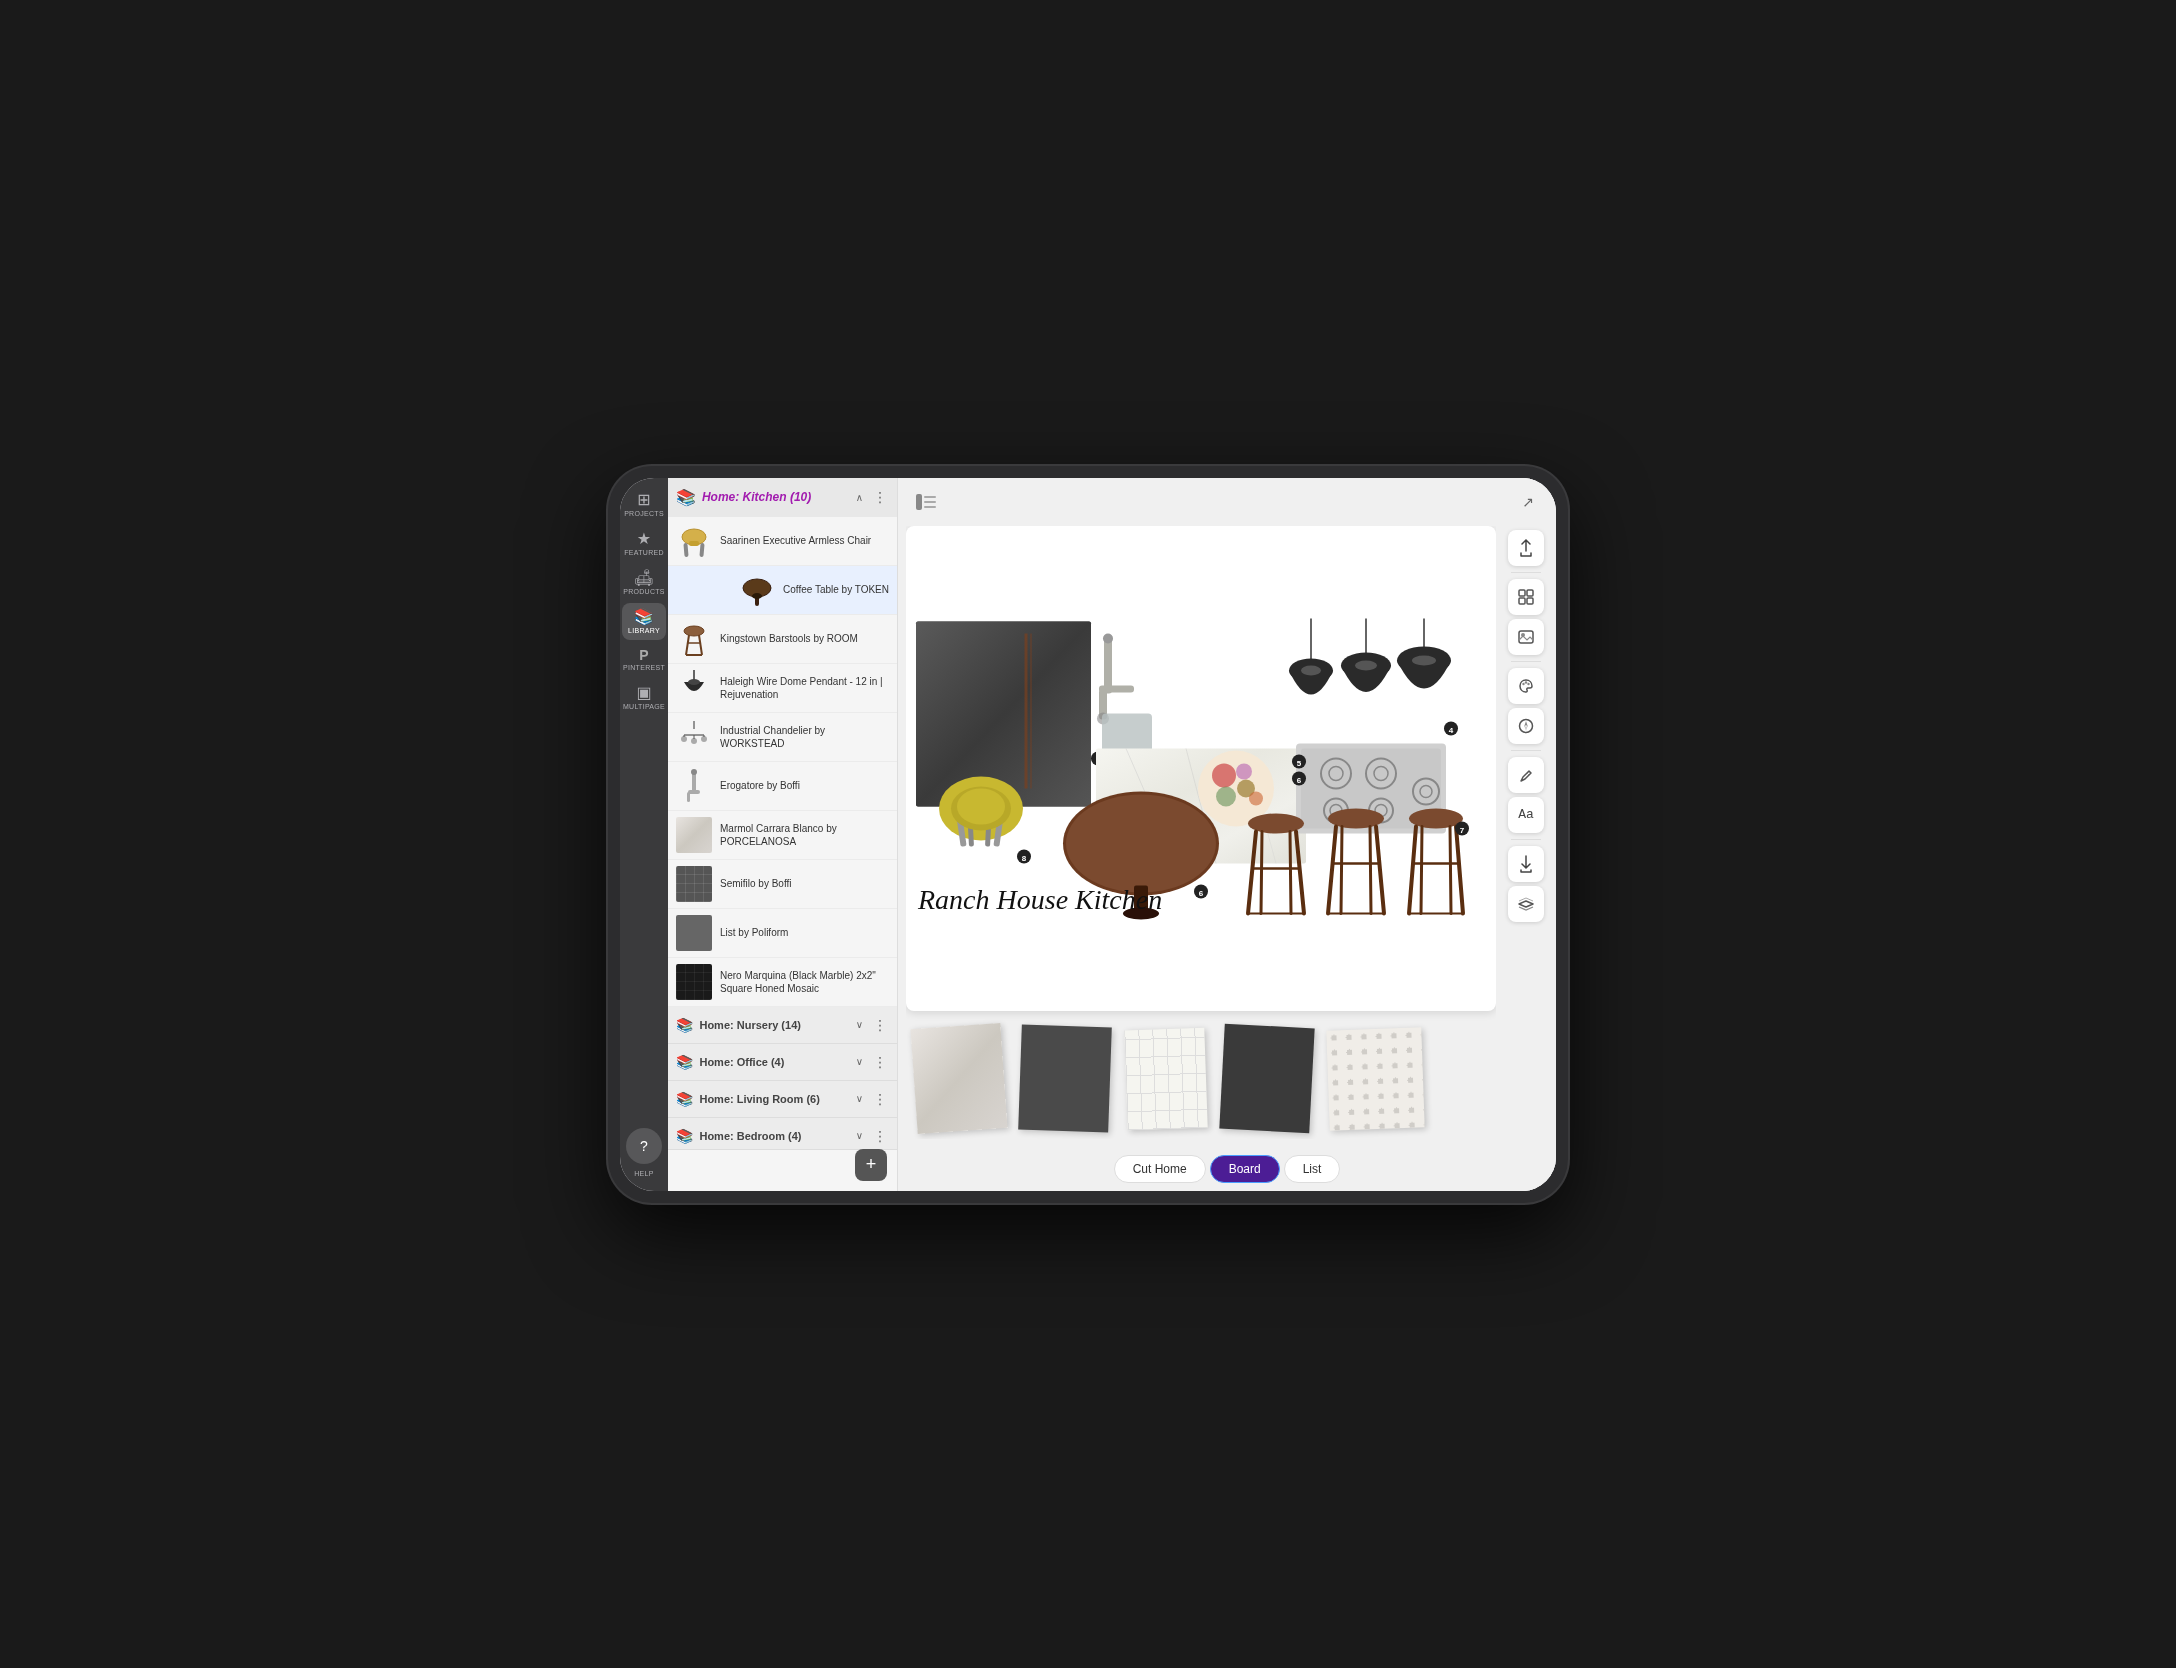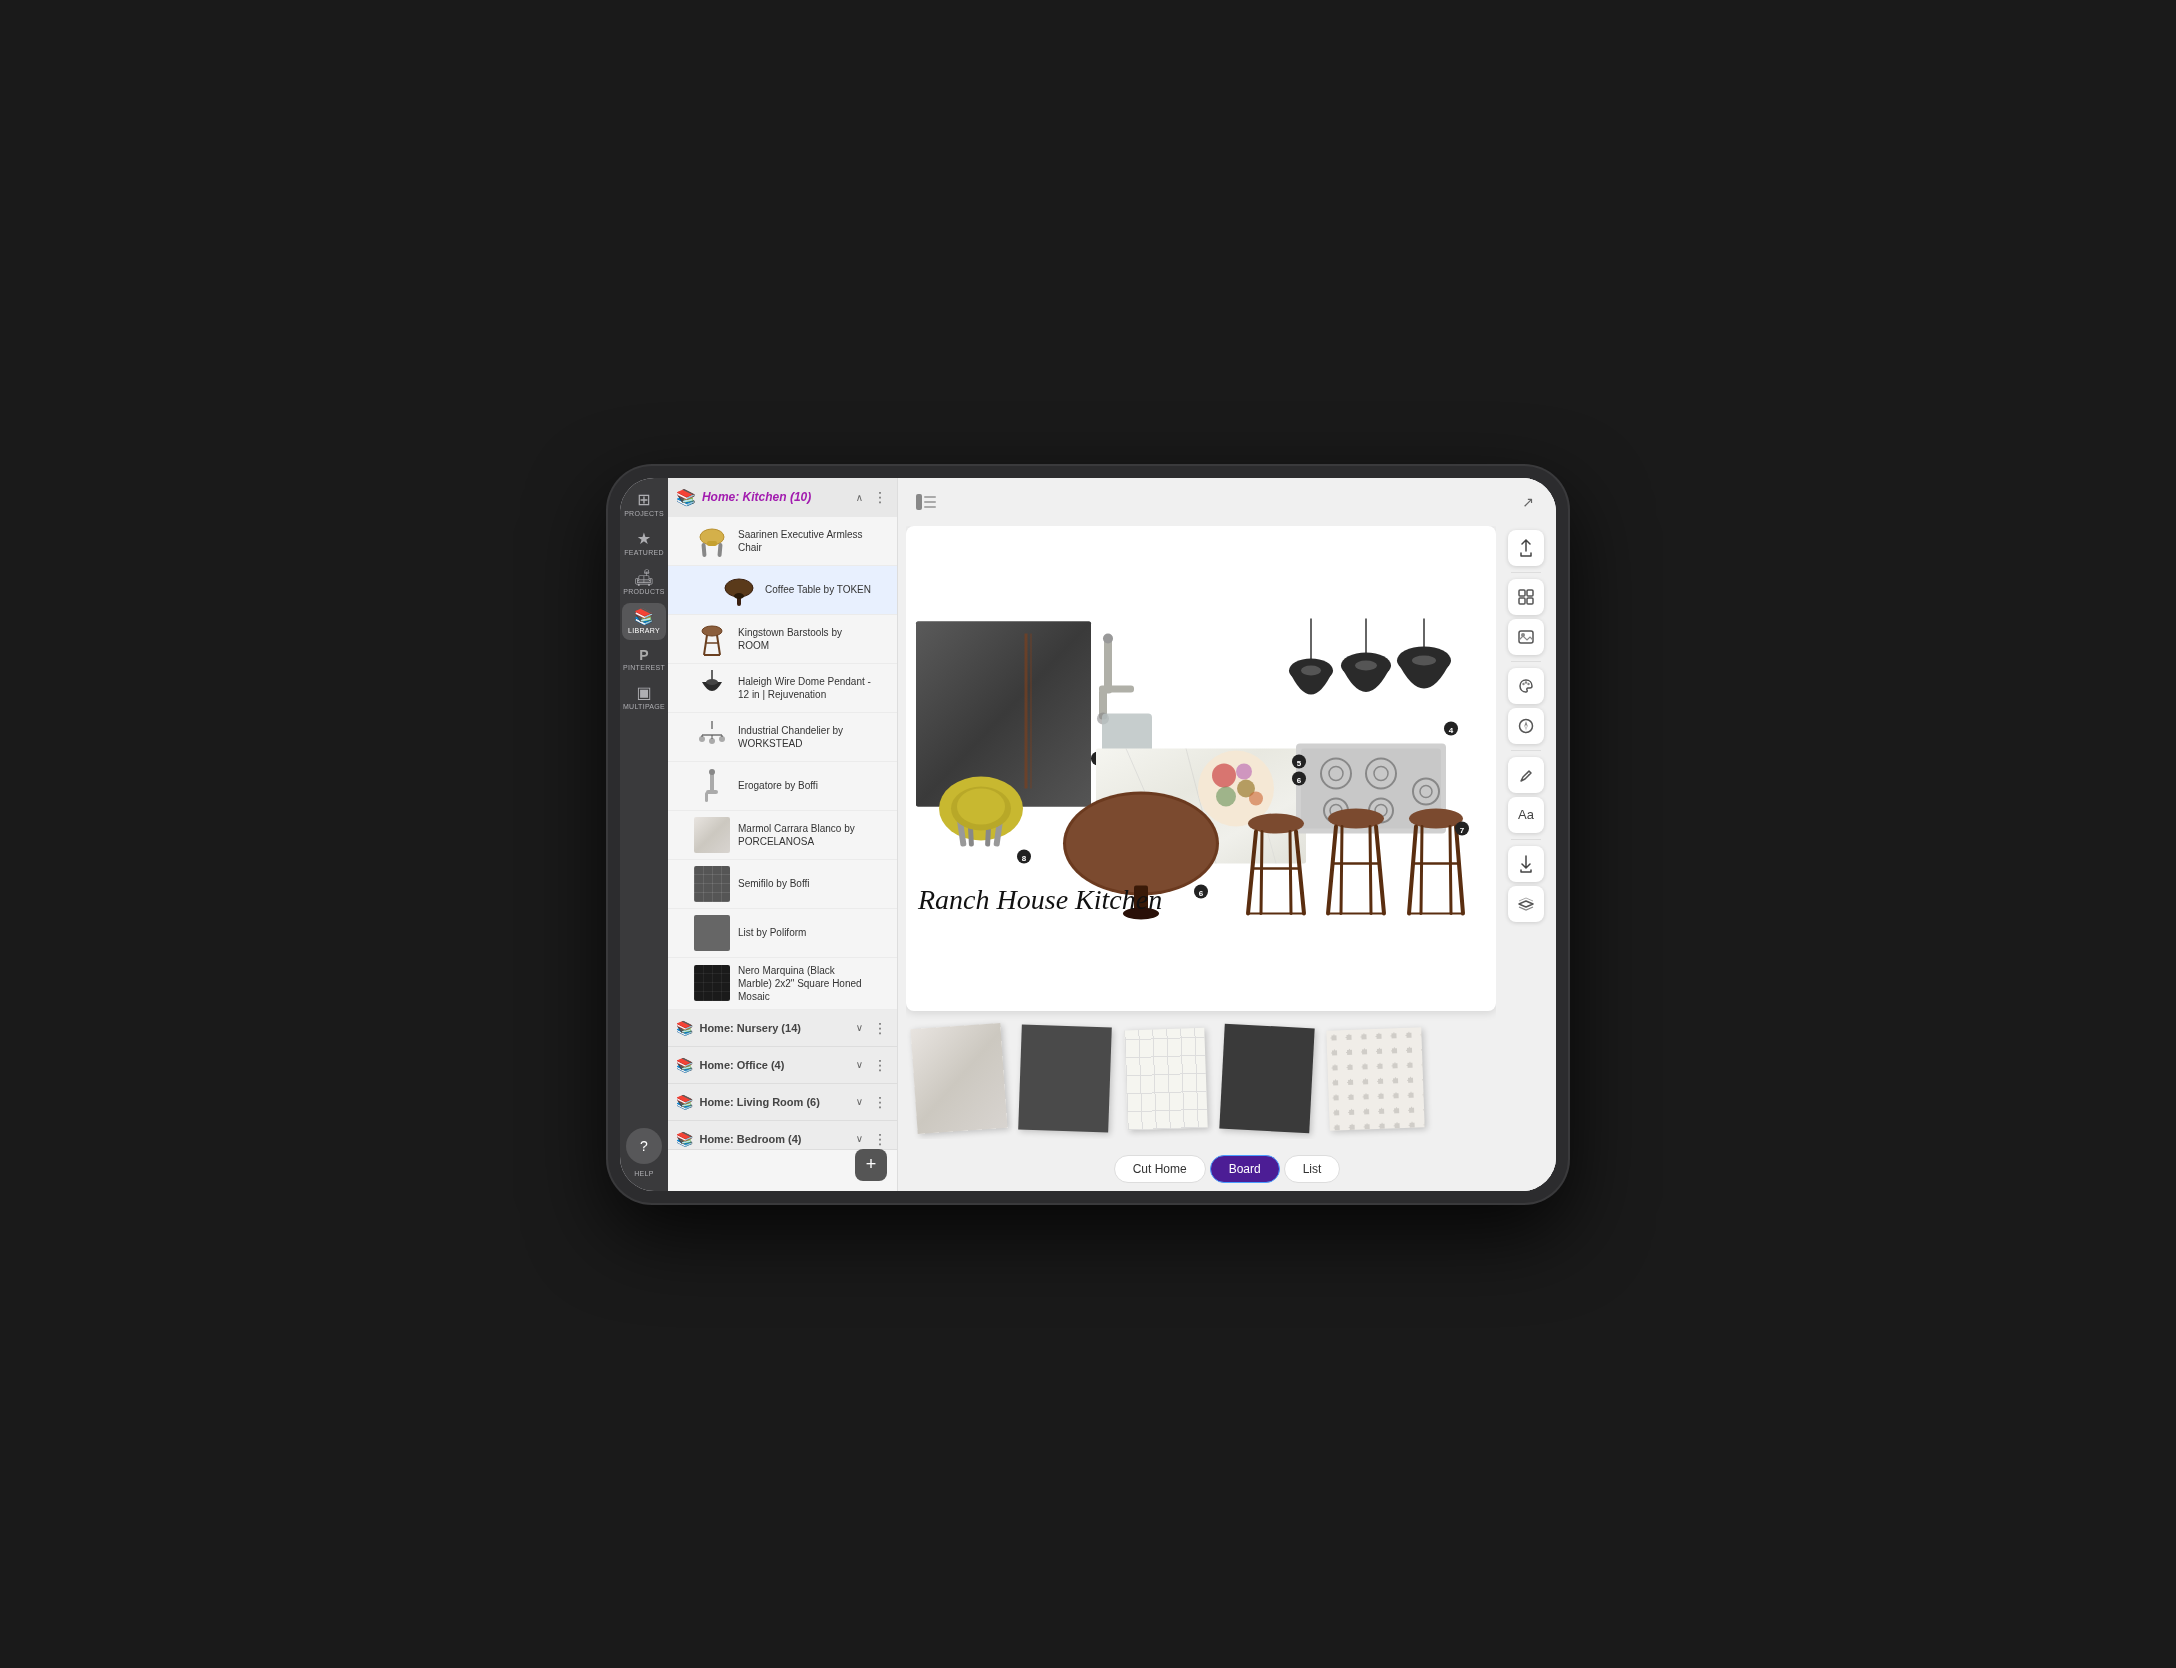--- a/index.html
+++ b/index.html
@@ -122,21 +122,21 @@
       margin-left: 4px;
     }
 
     .product-list {
       overflow-y: auto;
     }
 
     .product-item {
       display: flex;
       align-items: center;
-      padding: 6px 26px;
+      padding: 6px 8px;
       gap: 8px;
       border-bottom: 1px solid #ebebeb;
       cursor: pointer;
       min-height: 44px;
     }
     .product-item.selected { background: #e8f0fe; justify-content: flex-end; }
 
     .product-thumb {
       width: 36px;
       height: 36px;
@@ -327,20 +327,21 @@
       height: 36px;
       background: #fff;
       border-radius: 8px;
       display: flex;
       align-items: center;
       justify-content: center;
       cursor: pointer;
       box-shadow: 0 1px 4px rgba(0,0,0,0.15);
       font-size: 14px;
       color: #444;
+      font-family: Liberation Mono, monospace;
     }
 
     .tool-divider {
       width: 30px;
       height: 1px;
       background: #ddd;
       margin: 2px 0;
     }
 
     

